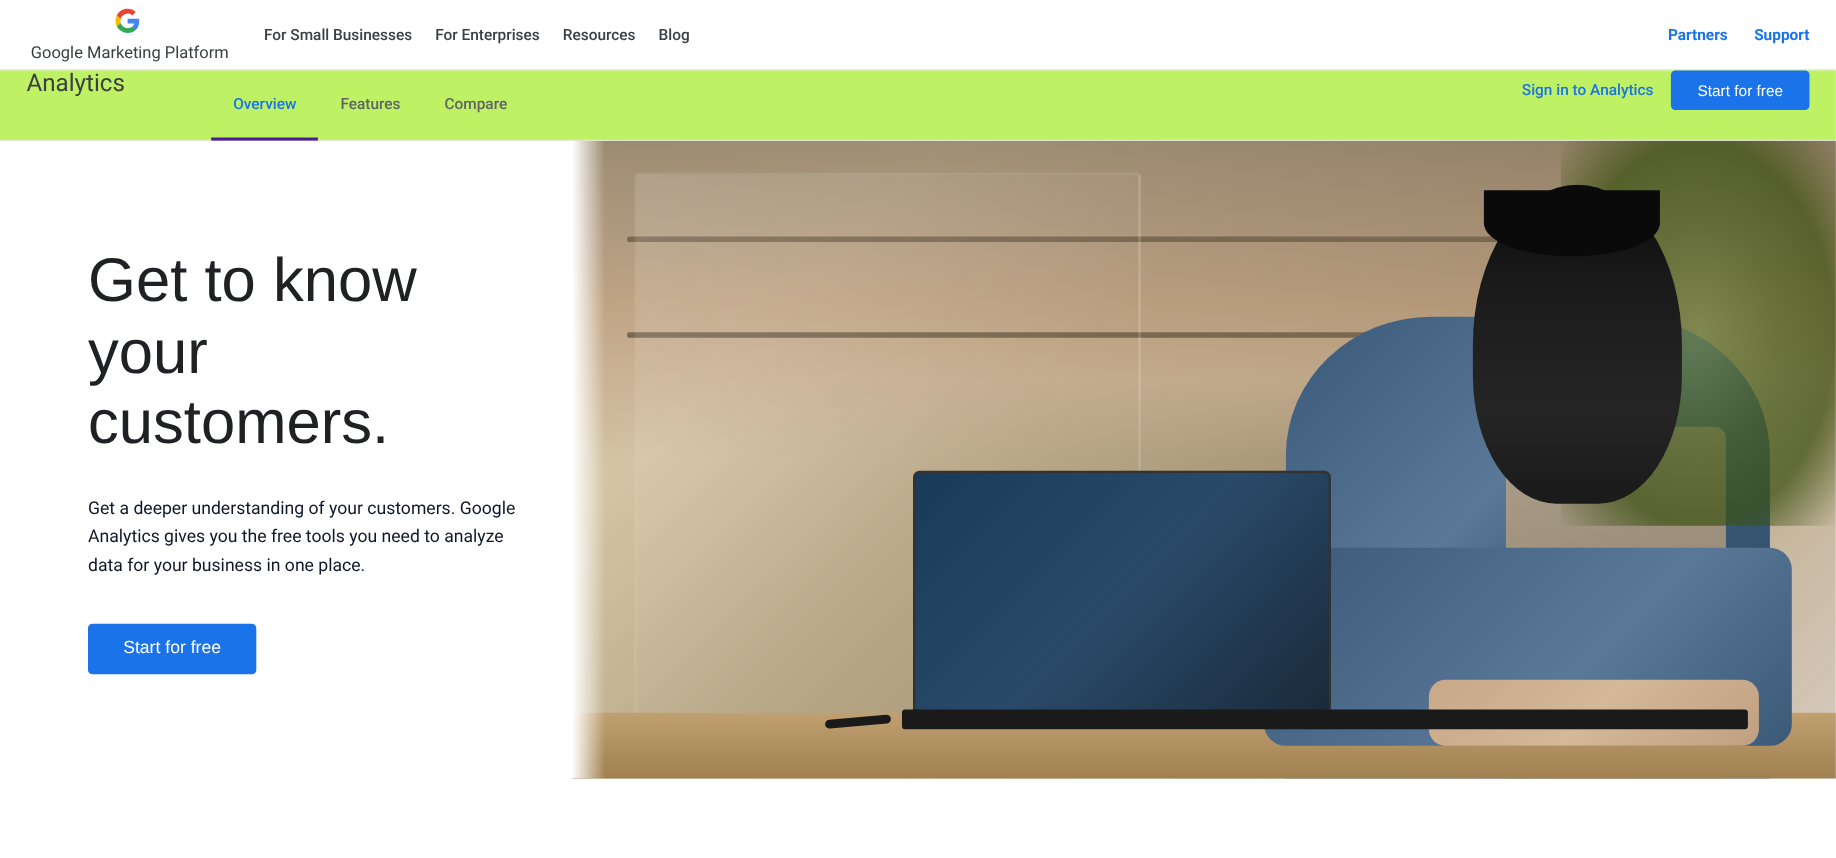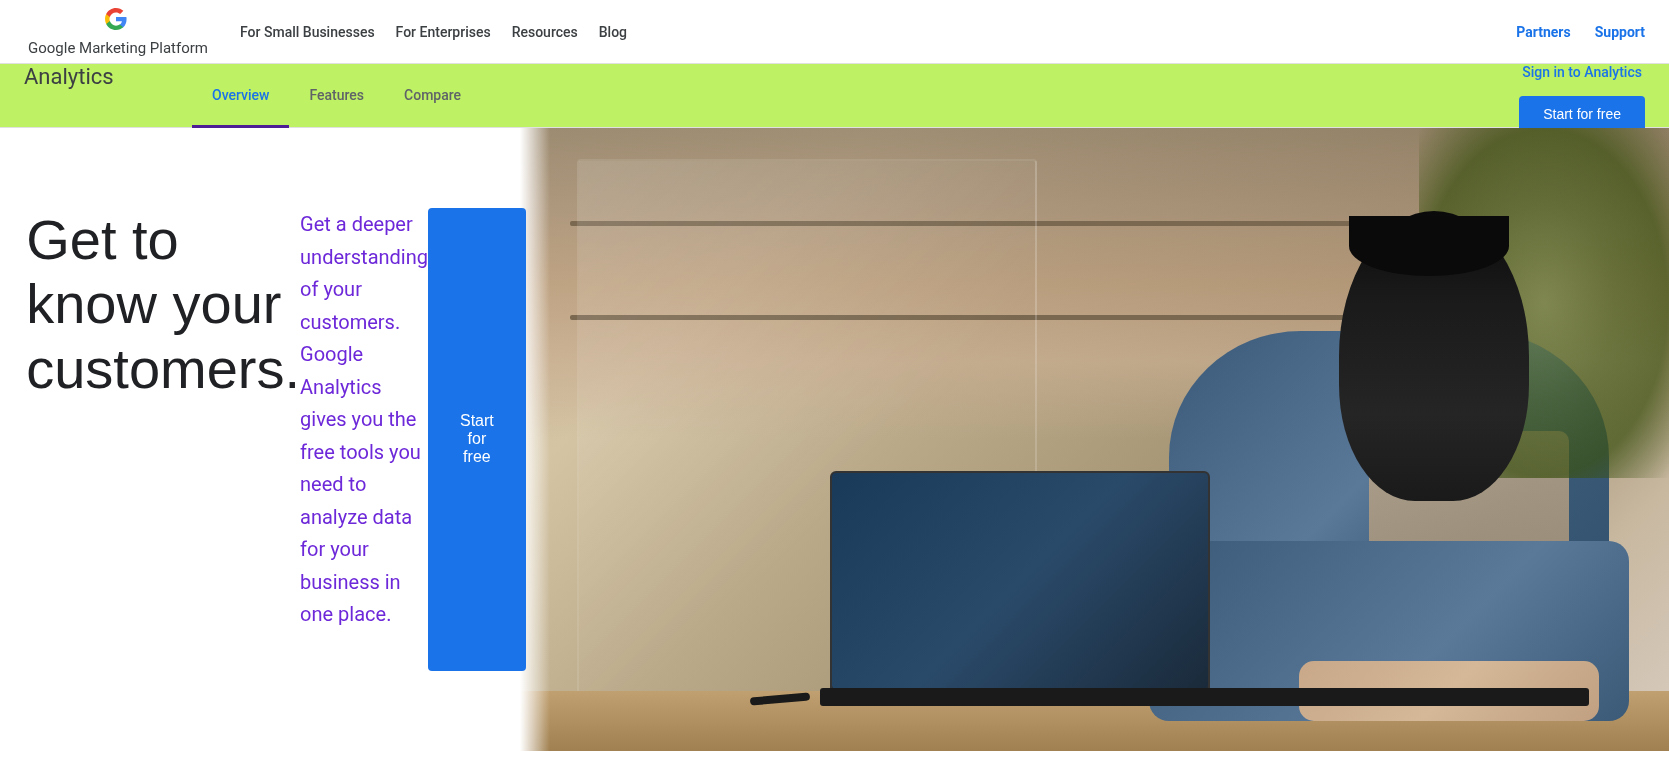--- a/index.html
+++ b/index.html
@@ -86,21 +86,20 @@
       border-bottom: 3px solid transparent;
     }
     .secondary-nav-link.active {
       color: #1a73e8;
       border-bottom: 3px solid #4c1d95;
     }
     .secondary-nav-right {
       display: flex;
       align-items: center;
       gap: 16px;
-      flex-direction: column;
     }
     .sign-in-link {
       font-size: 14px;
       color: #1a73e8;
       font-weight: 500;
       text-decoration: none;
       cursor: pointer;
     }
     .start-free-btn {
       background: #1a73e8;
@@ -124,34 +123,34 @@
       overflow: hidden;
     }
     .hero-content {
       position: relative;
       z-index: 2;
       background: #fff;
       width: 520px;
       min-width: 480px;
       padding: 80px 48px 80px 80px;
       display: flex;
-      flex-direction: row;
+      flex-direction: column;
       justify-content: center;
     }
     .hero-title {
       font-size: 56px;
       font-weight: 400;
       color: #202124;
       line-height: 1.15;
       margin-bottom: 32px;
       font-family: 'Google Sans', Arial, sans-serif;
     }
     .hero-description {
-      font-size: 20px;
-      color: #6d28d9;
+      font-size: 16px;
+      color: #0f172a;
       line-height: 1.625;
       margin-bottom: 40px;
       max-width: 420px;
     }
     .hero-cta {
       background: #1a73e8;
       color: #fff;
       border: none;
       border-radius: 4px;
       padding: 14px 32px;

